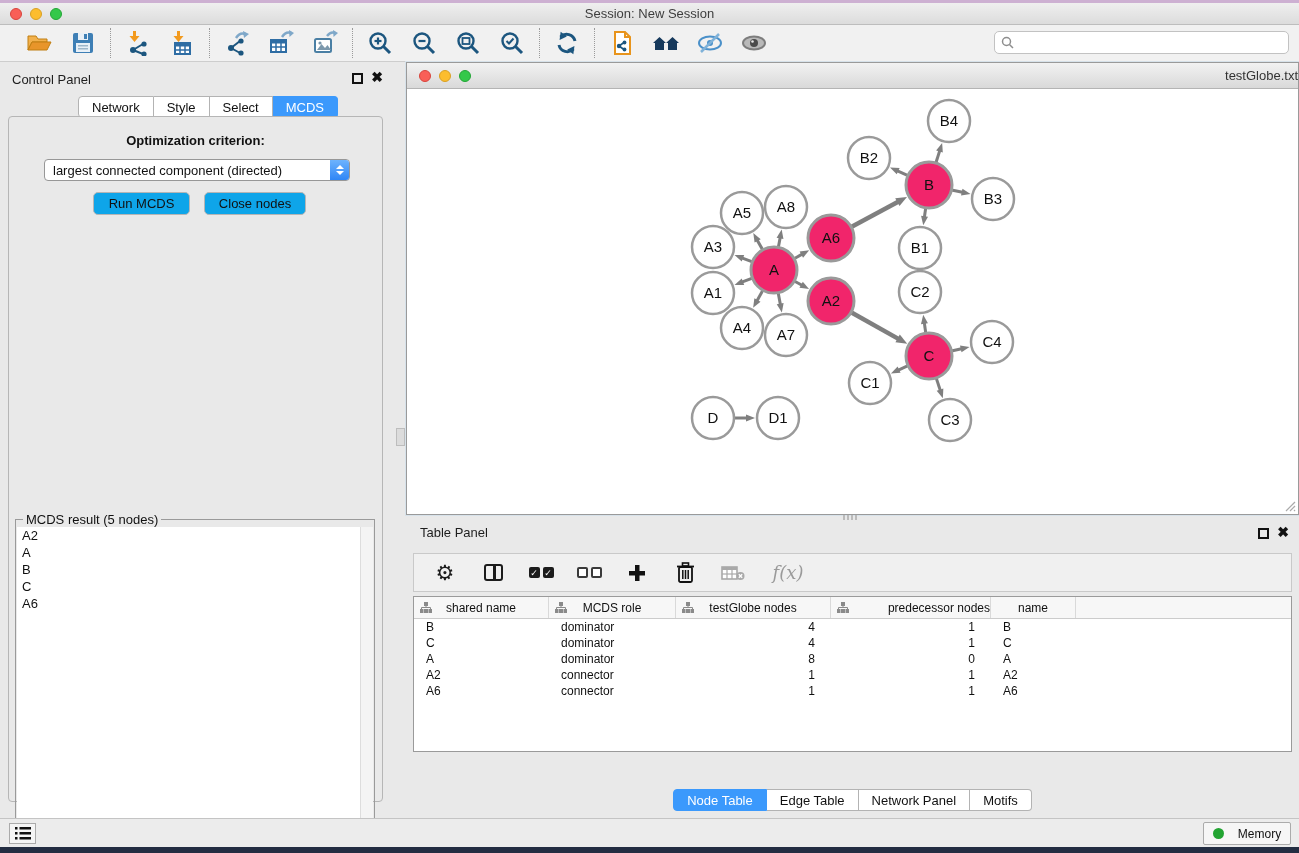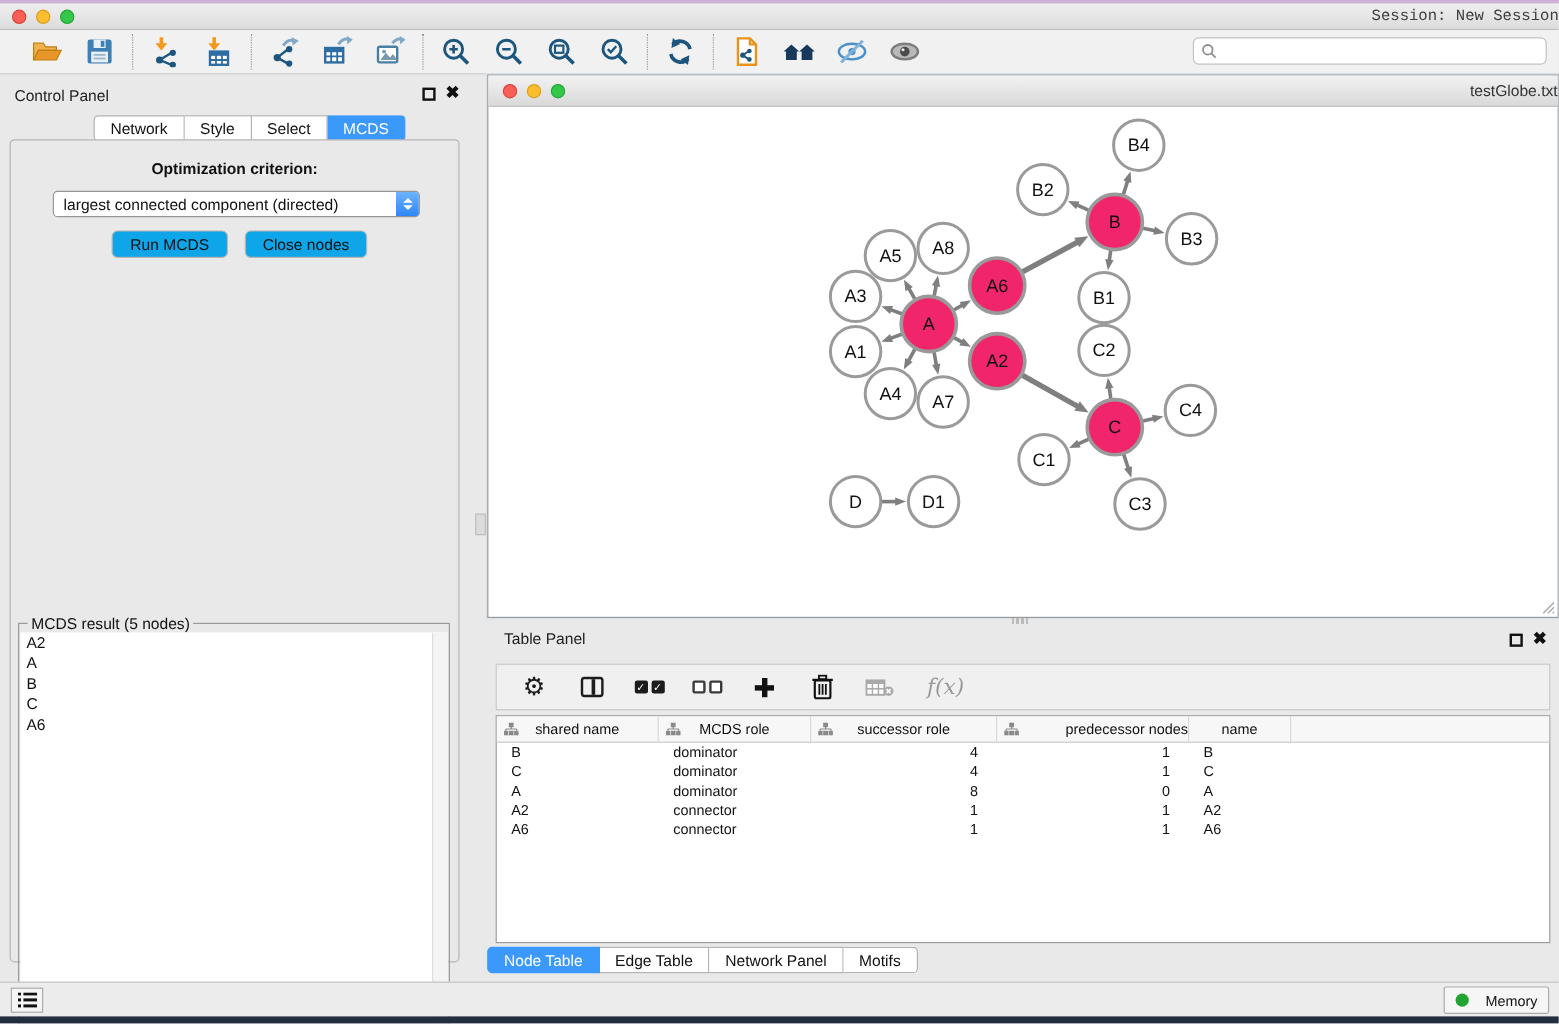--- a/index.html
+++ b/index.html
@@ -4,21 +4,21 @@
 <style>
   * { margin:0; padding:0; box-sizing:border-box; }
   html,body { width:1299px; height:853px; }
   body { font-family:"Liberation Sans", sans-serif; background:#e9e9e9; position:relative; overflow:hidden; }
   .abs { position:absolute; }
 
   
   #top-strip { left:0; top:0; width:1299px; height:3px; background:#cdb0d2; }
   #titlebar { left:0; top:3px; width:1299px; height:22px;
     background:linear-gradient(#efefef,#dcdcdc); border-bottom:1px solid #bdbdbd;
-    display:flex; align-items:center; justify-content:flex-end;font-family:Liberation Mono, monospace; }
+    display:flex; align-items:center; justify-content:center; }
   #titlebar .title { font-size:13px; color:#3e3e3e; }
   .lights { position:absolute; left:10px; top:5px; display:flex; gap:8px; }
   .light { width:12px; height:12px; border-radius:50%; }
   .light.red { background:#f95f57; border:1px solid #d8443c; }
   .light.yellow { background:#fcbd2e; border:1px solid #d9a022; }
   .light.green { background:#34c84a; border:1px solid #23a636; }
 
   
   #toolbar { left:0; top:25px; width:1299px; height:37px; background:#f1f1f1;
     border-bottom:1px solid #cdcdcd; display:flex; align-items:center; padding-left:12px; }
@@ -86,29 +86,29 @@
     border:1px solid #c9c9c9; display:flex; align-items:center; gap:22px; padding-left:18px; }
   .tp-btn { display:flex; align-items:center; justify-content:center; width:26px; height:26px; }
   .gear-glyph { font-size:21px; color:#1c1c1c; line-height:22px; }
   .cols-glyph { width:19px; height:17px; border:2.5px solid #1c1c1c; border-radius:3px; position:relative; }
   .cols-glyph::after { content:""; position:absolute; left:50%; top:0; width:2.5px; height:100%; background:#1c1c1c; }
   .checkpair { display:flex; gap:3px; }
   .cbox { width:11px; height:11px; border-radius:2px; background:#1c1c1c; color:#fff; font-size:9px;
     display:flex; align-items:center; justify-content:center; }
   .cbox.empty { background:#fff; border:2px solid #3a3a3a; }
   .fx-glyph { font-family:"DejaVu Serif", serif; font-style:italic; font-size:18px; color:#9a9a9a; }
-  #tp-table { position:absolute; left:7px; top:76px; width:879px; height:190px; background:#fff; border:1px solid #9a9a9a; }
+  #tp-table { position:absolute; left:7px; top:76px; width:879px; height:156px; background:#fff; border:1px solid #9a9a9a; }
   #tbl-head { display:flex; height:22px; background:#f7f7f7; border-bottom:1px solid #ccc; }
   .th { position:relative; display:flex; align-items:center; justify-content:center;
     font-size:12px; color:#111; border-right:1px solid #d9d9d9; }
   .th .sitemap { position:absolute; left:6px; top:5px; }
   .tr { display:flex; height:16px; align-items:center; }
   .td { font-size:12px; color:#111; overflow:hidden; white-space:nowrap; }
   .td.l { padding-left:12px; text-align:left; } .td.r { padding-right:16px; text-align:right; }
-  #tp-tabs { position:absolute; left:0; top:269px; width:100%; display:flex; }
+  #tp-tabs { position:absolute; left:0; top:269px; width:100%; display:flex; justify-content:center; }
 
   
   #status-bar { left:0; top:818px; width:1299px; height:29px; background:#ececec; border-top:1px solid #c4c4c4; }
   #list-btn { position:absolute; left:9px; top:4px; width:27px; height:21px; background:#f5f5f5;
     border:1px solid #ababab; display:flex; align-items:center; justify-content:center; }
   #memory-btn { position:absolute; right:8px; top:3px; width:88px; height:23px; background:#f6f6f6;
     border:1px solid #ababab; border-radius:2px; display:flex; align-items:center; justify-content:center; gap:14px; }
   #memory-btn .dot { width:11px; height:11px; border-radius:50%; background:#22a432; }
   #memory-btn .lbl { font-size:12px; color:#111; }
   #desktop-strip { left:0; top:847px; width:1299px; height:6px; background:#232d42; }
@@ -526,21 +526,21 @@
               <rect x="4.5" y="0.5" width="3" height="3" fill="#8a8a8a"></rect>
               <line x1="6" y1="3.5" x2="6" y2="5.5"></line>
               <line x1="1.5" y1="5.5" x2="10.5" y2="5.5"></line>
               <line x1="1.5" y1="5.5" x2="1.5" y2="7"></line>
               <line x1="10.5" y1="5.5" x2="10.5" y2="7"></line>
               <rect x="0" y="7.5" width="3" height="3" fill="#8a8a8a"></rect>
               <rect x="4.5" y="7.5" width="3" height="3" fill="#8a8a8a"></rect>
               <rect x="9" y="7.5" width="3" height="3" fill="#8a8a8a"></rect>
             </g>
           </svg>
-          <span>successor role</span>
+          <span>testGlobe nodes</span>
         </div>
         <div class="th" style="width: 160px; justify-content: flex-end;">
           <svg class="sitemap" width="12" height="11" viewBox="0 0 12 11">
             <g fill="none" stroke="#8a8a8a" stroke-width="1">
               <rect x="4.5" y="0.5" width="3" height="3" fill="#8a8a8a"></rect>
               <line x1="6" y1="3.5" x2="6" y2="5.5"></line>
               <line x1="1.5" y1="5.5" x2="10.5" y2="5.5"></line>
               <line x1="1.5" y1="5.5" x2="1.5" y2="7"></line>
               <line x1="10.5" y1="5.5" x2="10.5" y2="7"></line>
               <rect x="0" y="7.5" width="3" height="3" fill="#8a8a8a"></rect>

